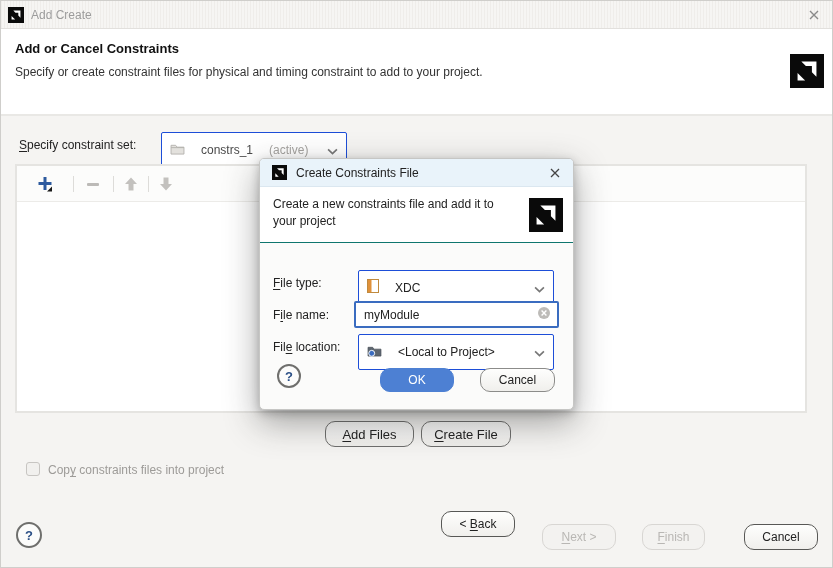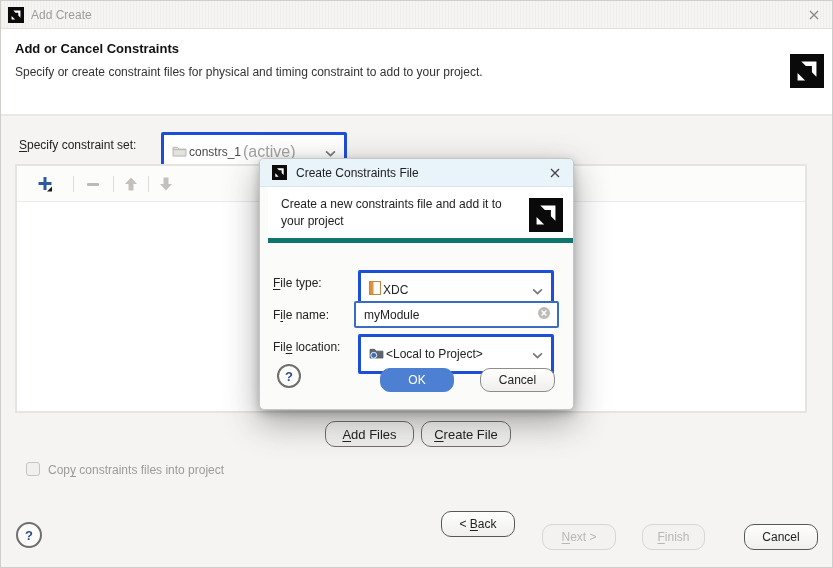--- a/index.html
+++ b/index.html
@@ -19,24 +19,24 @@
   
   .header{left:0;top:28px;width:833px;height:87px;background:#ffffff;border-bottom:2px solid #e9e8e5;}
   .header-title{left:14px;top:12px;font-size:13px;font-weight:bold;color:#111;}
   .header-desc{left:14px;top:36px;font-size:12px;color:#333;}
 
   
   .logo{display:block;}
 
   
   .cs-label{left:18px;top:137px;font-size:12px;color:#222;}
-  .combo{background:#fff;border:3px solid #1d4ed8;border-radius:2px;display:flex;align-items:center;padding:17px 8px;gap:2px;}
+  .combo{background:#fff;border:1px solid #1d4ed8;border-radius:2px;display:flex;align-items:center;padding:17px 8px;gap:16px;}
   .combo .grow{flex:1;}
   .combo-text{font-size:12px;color:#4a4a4a;white-space:nowrap;}
-  .combo-muted{font-size:16px;color:#a5a3a0;}
+  .combo-muted{font-size:12px;color:#a5a3a0;}
 
   
   .panel{left:14px;top:163px;width:792px;height:249px;background:#fff;border:2px solid #e5e4e1;}
   .panel-toolbar{position:absolute;left:0;top:0;right:0;height:36px;background:#fcfcfb;border-bottom:1px solid #ecebe8;}
   .tb-sep{position:absolute;top:10px;width:1px;height:16px;background:#dddcd9;}
   .tbtn{position:absolute;top:5px;width:26px;height:26px;display:flex;align-items:center;justify-content:center;}
 
   
   .btn{display:flex;align-items:center;justify-content:center;font-size:12px;color:#222;
     background:linear-gradient(180deg,#fefefd,#f0efec);border:1px solid #6f6f6d;border-radius:10px;cursor:default;}
@@ -51,21 +51,21 @@
   
   .help-circle{border:2px solid #6f6f6d;border-radius:50%;background:#fcfcfb;display:flex;align-items:center;justify-content:center;
     font-size:13px;font-weight:bold;color:#2b4f86;}
 
   
   .modal{left:258px;top:157px;width:315px;height:252px;background:#fbfbfa;border:1px solid #c6c6c4;border-radius:5px;
     box-shadow:0 12px 34px rgba(40,40,40,.42),0 3px 10px rgba(0,0,0,.22);}
   .modal-titlebar{position:absolute;left:0;top:0;right:0;height:28px;background:#e9f3fa;border-radius:4px 4px 0 0;
     border-bottom:1px solid #dbe7f0;}
   .modal-title{position:absolute;left:36px;top:7px;font-size:12px;color:#222;}
-  .modal-desc-wrap{position:absolute;left:8px;top:28px;right:0;height:56px;background:#fff;border-bottom:5px solid #0f766e;}
+  .modal-desc-wrap{position:absolute;left:0;top:28px;right:0;height:56px;background:#fff;border-bottom:1px solid #0f766e;}
   .modal-desc{position:absolute;left:13px;top:9px;width:238px;font-size:12px;line-height:1.45;color:#222;}
   .field-label{position:absolute;left:13px;font-size:12px;color:#222;}
   .m-combo{position:absolute;left:98px;width:196px;height:24px;}
   .name-input-wrap{position:absolute;left:94px;top:142px;width:205px;height:27px;border:2px solid #3a6cc0;border-radius:2px;
     background:#fff;display:flex;align-items:center;padding:0 6px;gap:4px;}
   .name-input{flex:1;border:none;outline:none;font-family:"Liberation Sans",sans-serif;font-size:12px;color:#222;background:transparent;min-width:0;}
 
   .af-btn{font-size:13px;}
 </style>
 </head>

